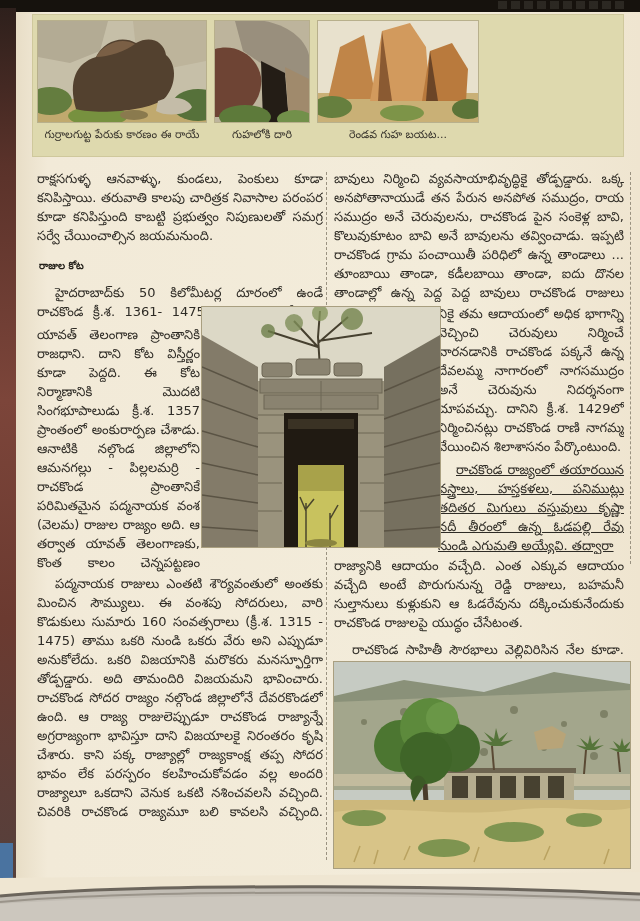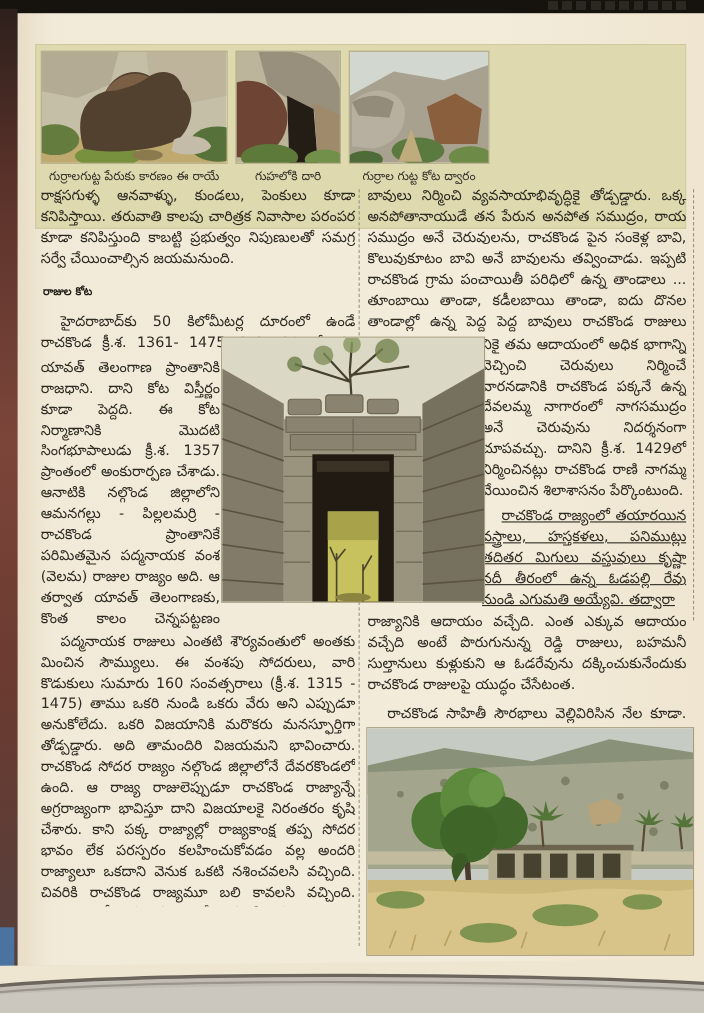--- a/index.html
+++ b/index.html
@@ -14,21 +14,21 @@
   .top-bar{left:0;top:0;width:640px;height:12px;background:#16120d;}
   .spine{left:0;top:8px;width:16px;height:872px;
     background:linear-gradient(180deg,#2e201c 0%,#5a322a 18%,#7c453a 45%,#6b3a30 70%,#55403c 100%);}
   .spine-blue{left:0;top:843px;width:13px;height:46px;background:#4a73a0;}
   .paper{left:10px;top:11px;width:630px;height:867px;
     background:linear-gradient(90deg,#e6dbc3 0%,#f2ead8 6%,#f3ecda 70%,#efe5d0 100%);
     box-shadow:0 2px 3px rgba(60,50,40,.35);}
   .curl-area{left:0;top:860px;width:640px;height:61px;pointer-events:none;}
 
   
-  .strip{left:32px;top:40px;width:592px;height:168px;background:#ded9ae;
+  .strip{left:32px;top:14px;width:592px;height:143px;background:#ded9ae;
     box-shadow:0 0 0 1px #cfc89c inset;display:flex;align-items:flex-start;
     padding:7px 6px 0 6px;box-sizing:border-box;gap:9px;}
   .fig{display:flex;flex-direction:column;align-items:center;}
   .fig svg{display:block;box-shadow:0 0 0 1px #b8b08c;}
   .cap{font-size:11px;line-height:13px;color:#35312a;margin-top:6px;white-space:nowrap;
     letter-spacing:0;}
 
   
   .col{position:absolute;top:169px;color:#2e2b25;font-size:13px;line-height:19px;
     text-align:justify;overflow:hidden;}
@@ -97,35 +97,36 @@
       <path d="M20,0 C55,-6 88,10 94,34 L94,60 L60,52 L28,30 Z" fill="#998f7d"></path>
       <path d="M0,28 C20,22 42,34 46,56 C48,76 36,92 18,96 L0,96 Z" fill="#6e4434"></path>
       <path d="M46,40 L70,52 L74,101 L48,101 Z" fill="#241d16"></path>
       <path d="M70,46 L94,58 L94,101 L74,101 Z" fill="#a08a6c"></path>
       <ellipse cx="30" cy="96" rx="26" ry="12" fill="#5d7a3a"></ellipse>
       <ellipse cx="80" cy="98" rx="18" ry="9" fill="#72904a"></ellipse>
     </svg>
     <figcaption class="cap">గుహలోకి దారి</figcaption>
   </figure>
 
-
   <figure class="fig" style="margin:0">
-    <svg width="126" height="101" viewBox="0 0 126 101" preserveAspectRatio="none">
-      <rect width="126" height="101" fill="#d2d8d0"></rect>
-      <path d="M0,40 L40,18 L86,26 L126,12 L126,101 L0,101 Z" fill="#a9a190"></path>
-      <path d="M2,46 C18,30 44,32 50,52 C52,72 38,86 20,88 L2,86 Z" fill="#b7b0a0"></path>
-      <path d="M2,46 C14,38 30,38 40,46 L36,60 L8,58 Z" fill="#948c7b"></path>
-      <path d="M70,50 L96,38 L120,52 L116,84 L78,84 Z" fill="#8a5f3e"></path>
-      <ellipse cx="62" cy="90" rx="24" ry="12" fill="#5b7a3f"></ellipse>
-      <ellipse cx="110" cy="96" rx="20" ry="10" fill="#6d8a46"></ellipse>
-      <ellipse cx="14" cy="98" rx="16" ry="8" fill="#4f6c38"></ellipse>
-      <path d="M44,100 L56,70 L66,100 Z" fill="#c0ab7c"></path>
+    <svg width="160" height="101" viewBox="0 0 160 101" preserveAspectRatio="none">
+      <rect width="160" height="101" fill="#e8e1cd"></rect>
+      <rect y="72" width="160" height="29" fill="#c9b076"></rect>
+      <path d="M10,78 L22,26 L46,14 L58,78 Z" fill="#c08548"></path>
+      <path d="M52,80 L64,10 L92,2 L108,26 L112,80 Z" fill="#d29a5d"></path>
+      <path d="M64,10 L74,80 L60,80 Z" fill="#8a5a32"></path>
+      <path d="M104,80 L112,30 L134,22 L150,48 L148,80 Z" fill="#b97a3d"></path>
+      <path d="M112,30 L120,80 L108,80 Z" fill="#6b4527"></path>
+      <ellipse cx="14" cy="86" rx="20" ry="11" fill="#667f3e"></ellipse>
+      <ellipse cx="84" cy="92" rx="22" ry="8" fill="#7d9448"></ellipse>
+      <ellipse cx="150" cy="88" rx="16" ry="10" fill="#5c7438"></ellipse>
     </svg>
-    <figcaption class="cap">గుర్రాల గుట్ట కోట ద్వారం</figcaption>
+    <figcaption class="cap">రెండవ గుహ బయట...</figcaption>
   </figure>
+
 </div>
 
 <div class="col col-left">
   <p class="cont clip h-intro">రాక్షసగుళ్ళ ఆనవాళ్ళు, కుండలు, పెంకులు కూడా కనిపిస్తాయి. తరువాతి కాలపు చారిత్రక నివాసాల పరంపర కూడా కనిపిస్తుంది కాబట్టి ప్రభుత్వం నిపుణులతో సమగ్ర సర్వే చేయించాల్సిన జయమనుంది.</p>
   <h3 class="head">రాజుల కోట</h3>
   <p class="clip h-b1">హైదరాబాద్‌కు 50 కిలోమీటర్ల దూరంలో ఉండే రాచకొండ క్రీ.శ. 1361- 1475 మధ్య కృష్ణా-గోదావరి నదుల మధ్యనున్న</p>
   <p class="cont narrow-r clip h-b2">యావత్ తెలంగాణ ప్రాంతానికి రాజధాని. దాని కోట విస్తీర్ణం కూడా పెద్దది. ఈ కోట నిర్మాణానికి మొదటి సింగభూపాలుడు క్రీ.శ. 1357 ప్రాంతంలో అంకురార్పణ చేశాడు. ఆనాటికి నల్గొండ జిల్లాలోని ఆమనగల్లు - పిల్లలమర్రి - రాచకొండ ప్రాంతానికే పరిమితమైన పద్మనాయక వంశ (వెలమ) రాజుల రాజ్యం అది. ఆ తర్వాత యావత్ తెలంగాణకు, కొంత కాలం చెన్నపట్టణం (చెన్నై), కంచి వరకు కూడా విస్తరించింది. క్రీ.శ. 1361 - 1370 మధ్య రాచకొండ కోటను పక్కనున్న నాగయ</p>
   <p class="clip h-c">పద్మనాయక రాజులు ఎంతటి శౌర్యవంతులో అంతకు మించిన సౌమ్యులు. ఈ వంశపు సోదరులు, వారి కొడుకులు సుమారు 160 సంవత్సరాలు (క్రీ.శ. 1315 - 1475) తాము ఒకరి నుండి ఒకరు వేరు అని ఎప్పుడూ అనుకోలేదు. ఒకరి విజయానికి మరొకరు మనస్ఫూర్తిగా తోడ్పడ్డారు. అది తామందిరి విజయమని భావించారు. రాచకొండ సోదర రాజ్యం నల్గొండ జిల్లాలోనే దేవరకొండలో ఉంది. ఆ రాజ్య రాజులెప్పుడూ రాచకొండ రాజ్యాన్నే అగ్రరాజ్యంగా భావిస్తూ దాని విజయాలకై నిరంతరం కృషి చేశారు. కాని పక్క రాజ్యాల్లో రాజ్యకాంక్ష తప్ప సోదర భావం లేక పరస్పరం కలహించుకోవడం వల్ల అందరి రాజ్యాలూ ఒకదాని వెనుక ఒకటి నశించవలసి వచ్చింది. చివరికి రాచకొండ రాజ్యమూ బలి కావలసి వచ్చింది. తెలంగాణలో రాచకొండ రాజ్యమే చివరి హిందూ రాజ్యం.</p>
 
 </div>

